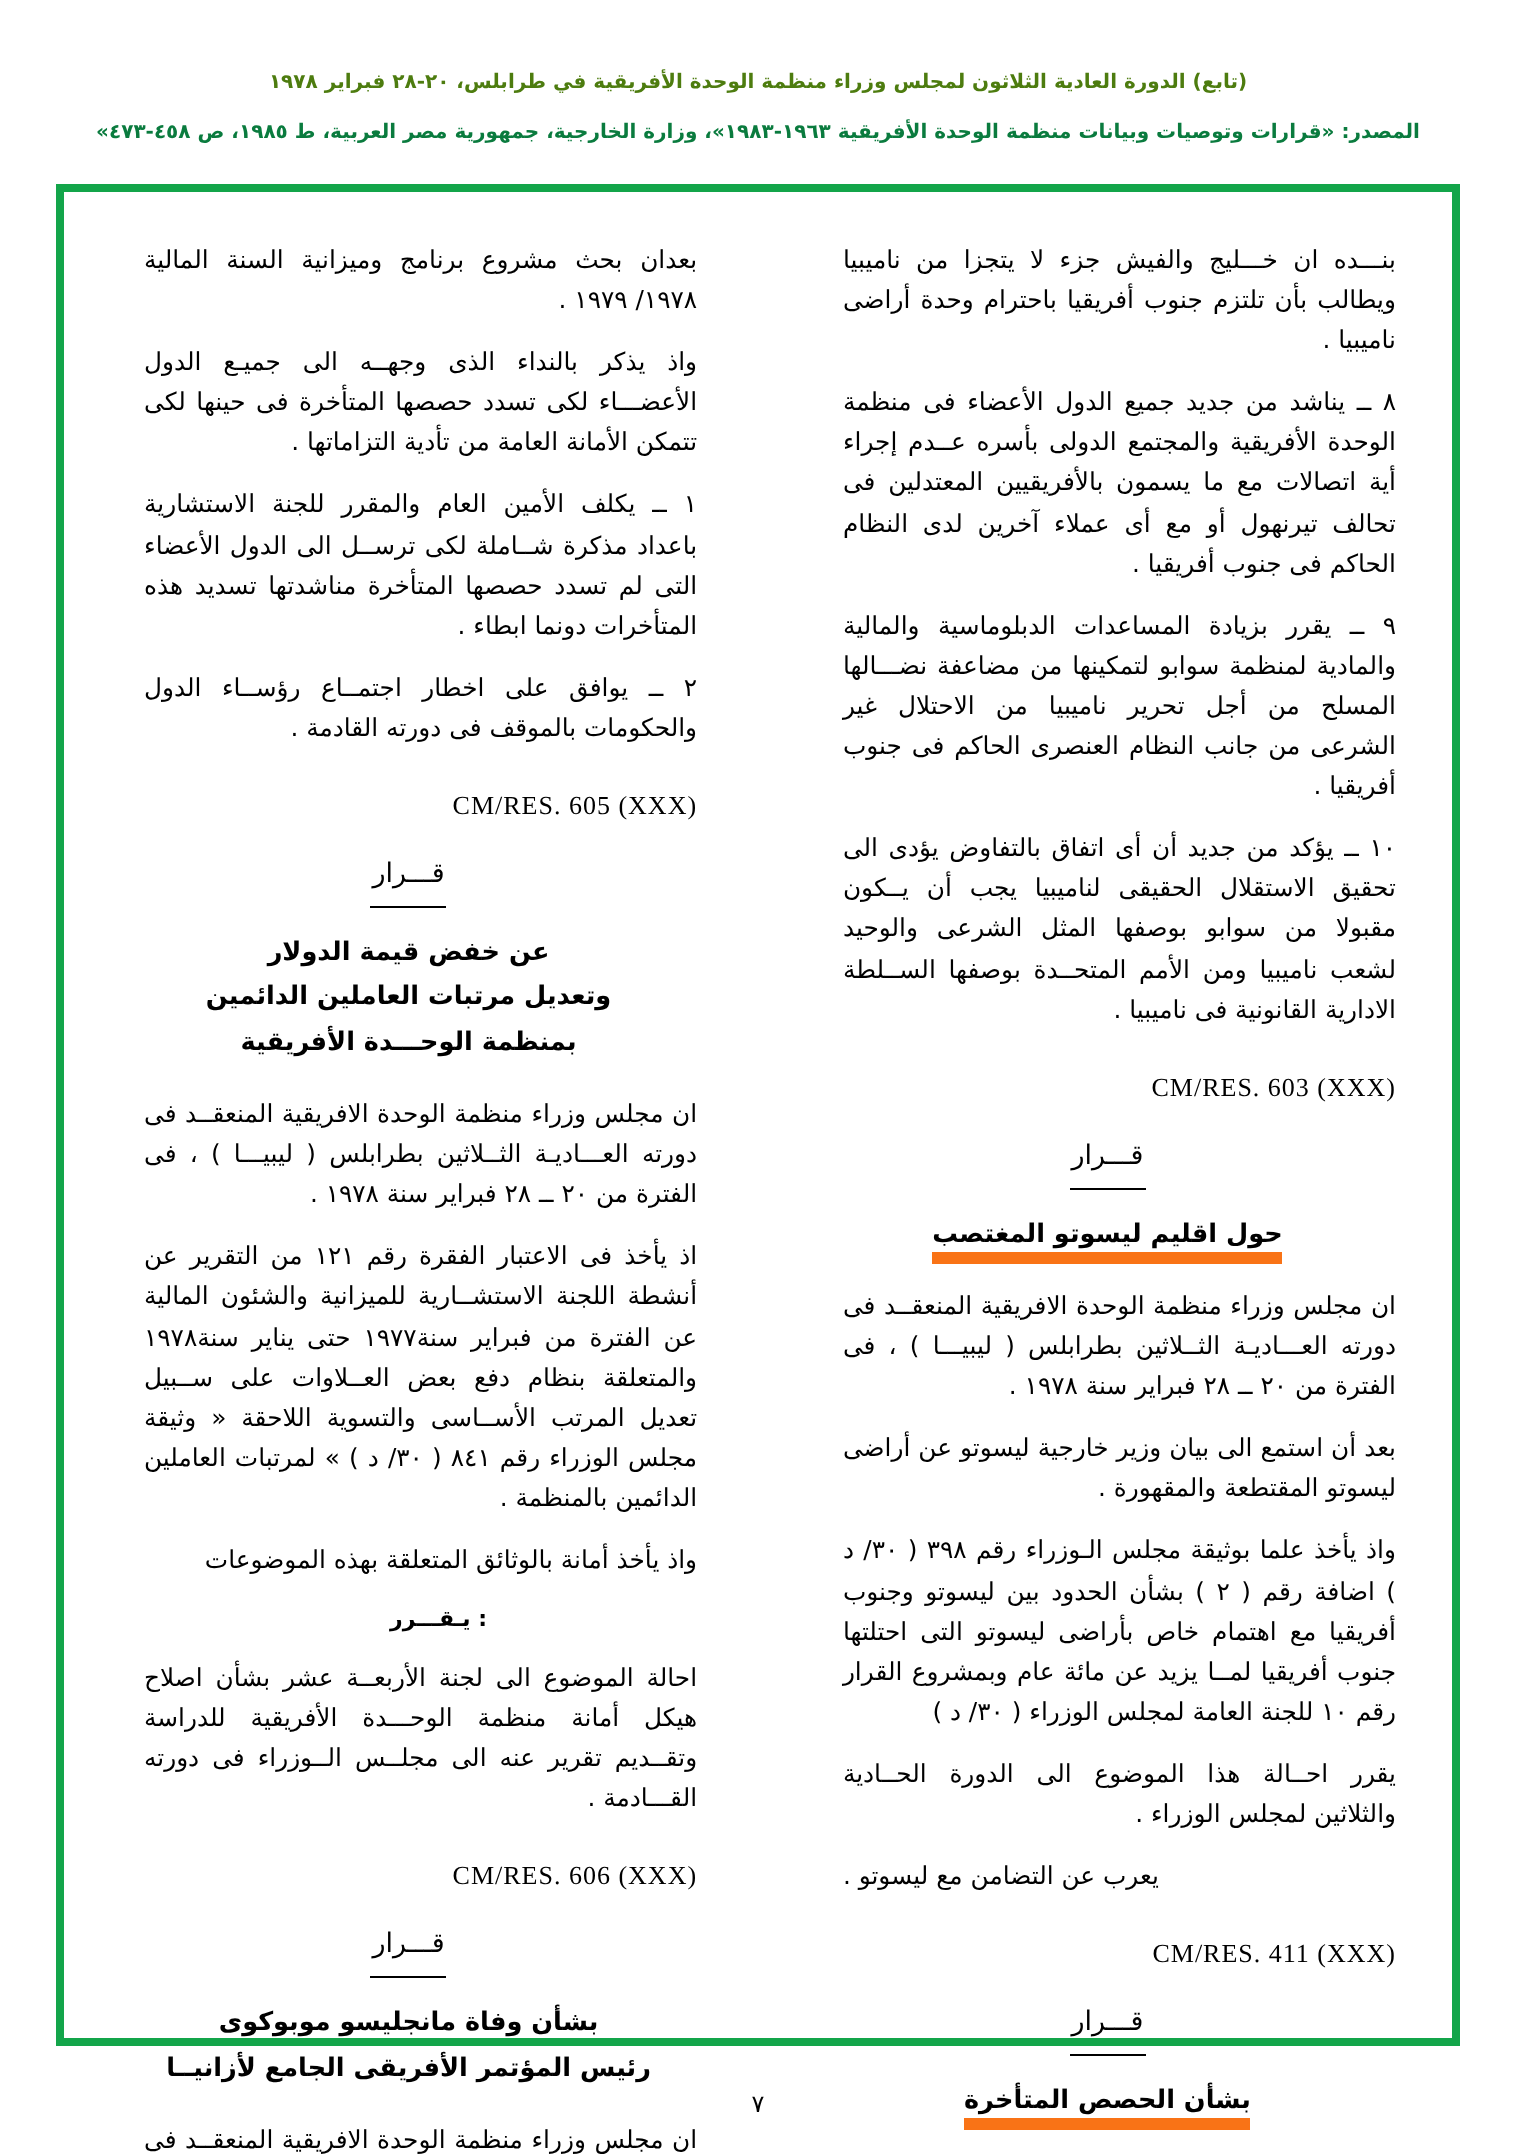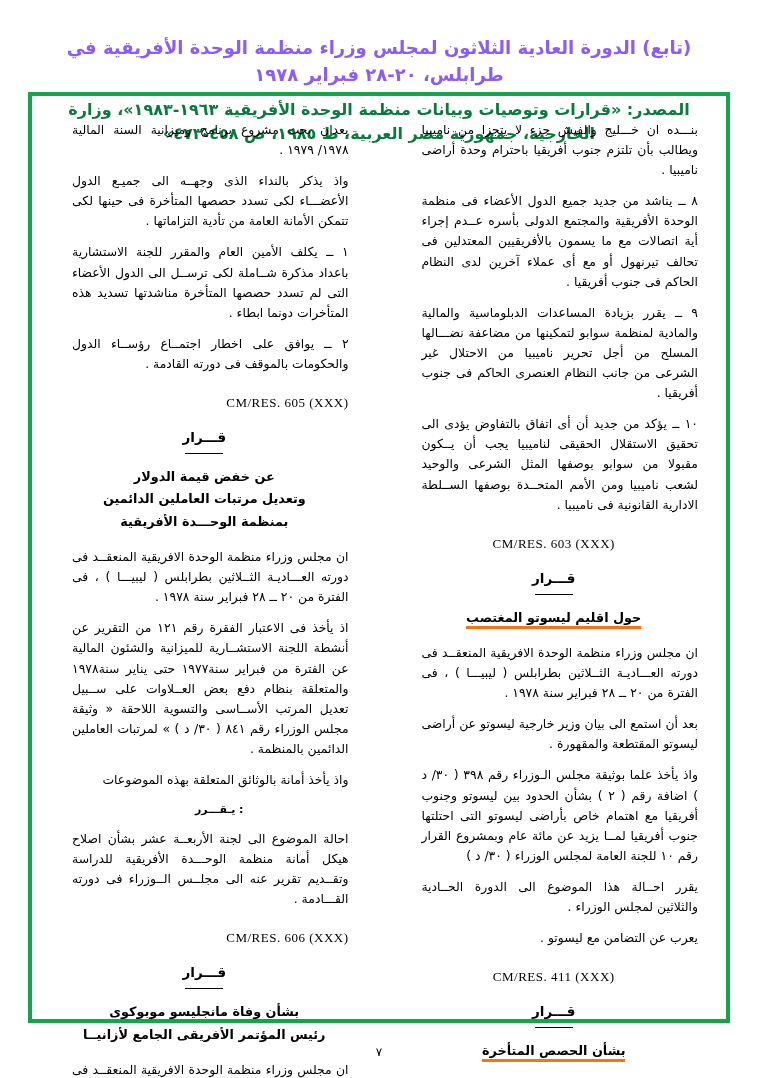--- a/index.html
+++ b/index.html
@@ -23,29 +23,29 @@
   }
   .header {
     position: absolute;
     top: 34px;
     right: 40px;
     left: 40px;
     text-align: center;
     direction: rtl;
   }
   .header-title {
-    font-size: 18px;
-    font-weight: bold;
-    color: #8b5cf6;
+    font-size: 10px;
+    font-weight: bold;
+    color: #4d7c0f;
     line-height: 1.5;
     letter-spacing: 0px;
   }
   .header-source {
     margin-top: 10px;
-    font-size: 16px;
+    font-size: 10px;
     font-weight: bold;
     color: #0a7b3e;
     line-height: 1.5;
   }
   .frame {
     position: absolute;
     top: 92px;
     right: 28px;
     left: 28px;
     bottom: 55px;
@@ -72,53 +72,53 @@
     width: 1px;
     background: transparent;
   }
   p.para {
     margin: 0 0 11px 12px;
     text-align: justify;
     text-justify: inter-word;
     direction: rtl;
   }
   p.para.last-center {
-    text-align: right;
+    text-align: left;
   }
   .res-id {
     margin: 18px 0 14px 0;
     direction: ltr;
     text-align: right;
     font-size: 13px;
     font-family: "Liberation Serif", serif;
     letter-spacing: 0.5px;
   }
-  .col-right .res-id { text-align: center; }
+  .col-right .res-id { text-align: right; }
   .qarar {
     text-align: center;
-    font-weight: bold;
+    font-weight: normal;
     font-size: 13.5px;
     margin: 6px 0 4px 0;
     letter-spacing: 2px;
   }
   .qarar-underline {
     width: 38px;
     height: 1px;
     background: #000;
     margin: 0 auto 12px auto;
   }
   .title-block {
     text-align: center;
     font-weight: bold;
     font-size: 12.8px;
     line-height: 1.75;
     margin: 0 0 14px 0;
   }
   .title-block .ul {
-    border-bottom: 3px solid #f97316;
+    border-bottom: 6px solid #f97316;
     padding-bottom: 1px;
   }
   .yuqarrir {
     text-align: center;
     font-weight: bold;
     font-size: 11px;
     margin: 4px 0 10px 0;
     padding-left: 30px;
   }
   .footer {

